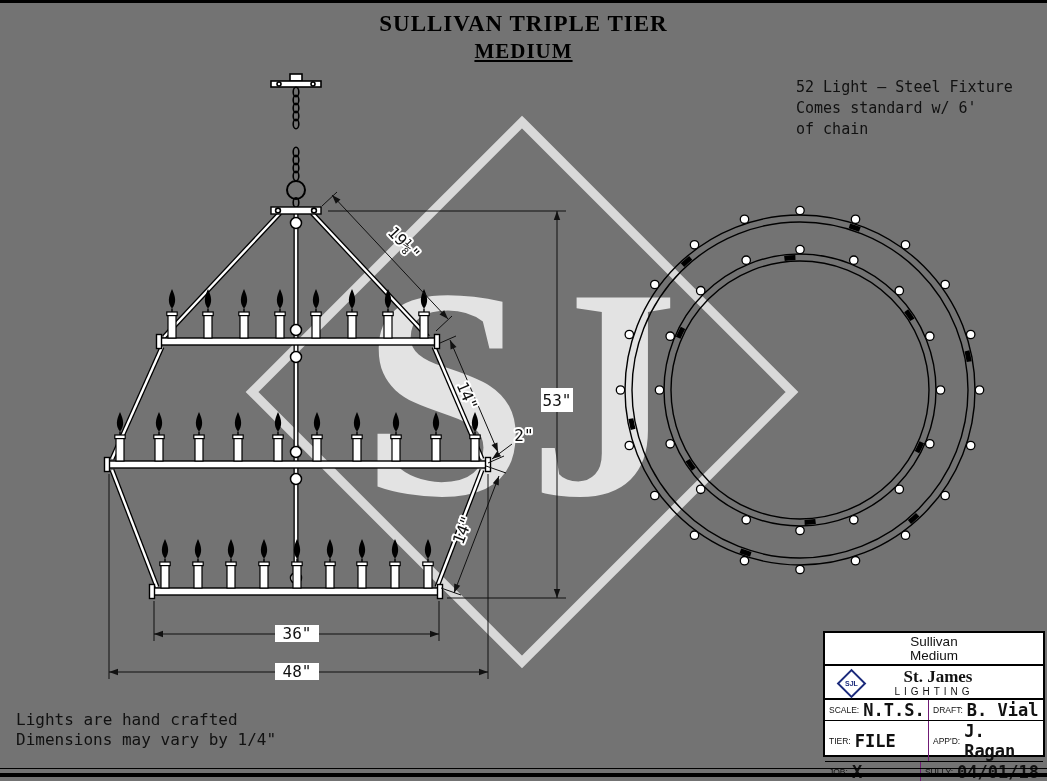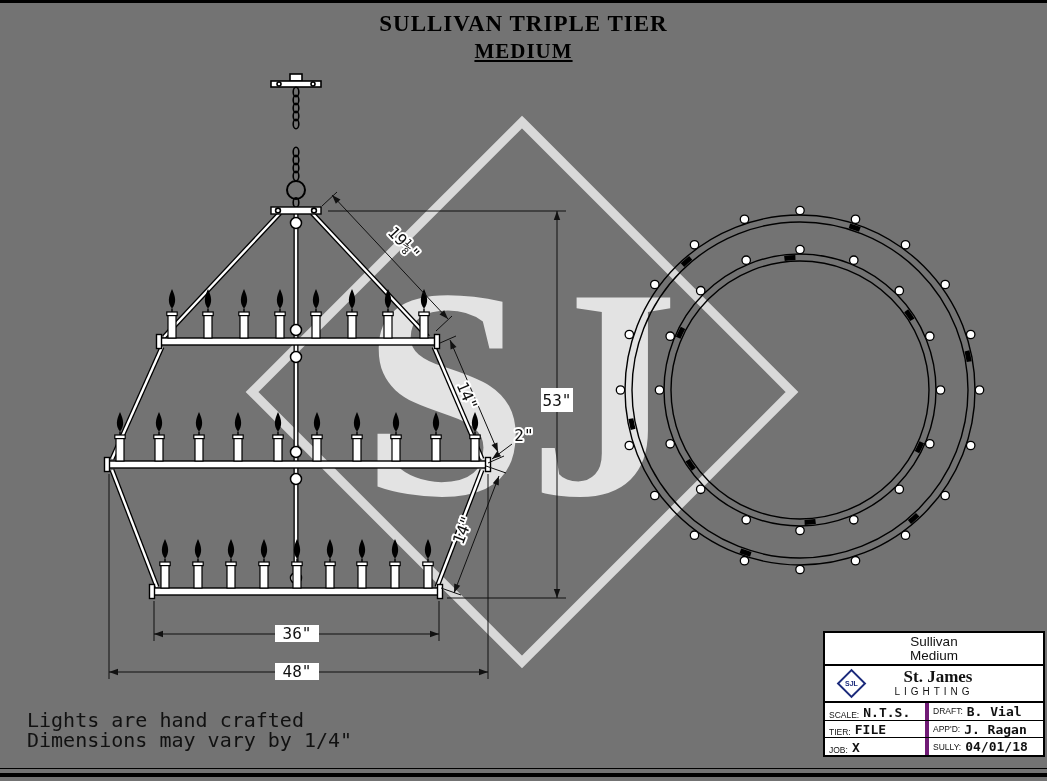--- a/index.html
+++ b/index.html
@@ -11,21 +11,21 @@
   .rule-top { position:absolute; top:0; left:0; width:100%; height:3px; background:#000; }
   .rule-bottom-thin { position:absolute; top:768px; left:0; width:100%; height:1px; background:#000; }
   .rule-bottom-thick { position:absolute; top:773px; left:0; width:100%; height:4px; background:#000; }
 
   .title-wrap { position:absolute; top:11px; left:0; width:100%; text-align:center;
     font-family:"Liberation Serif", serif; color:#000; }
   .title-main { font-size:23px; font-weight:bold; letter-spacing:1px; }
   .title-sub  { font-size:21px; font-weight:bold; text-decoration:underline; margin-top:2px; letter-spacing:1px; }
 
   .note-tr { position:absolute; left:796px; top:77px; font-size:15px; line-height:21px; }
-  .note-bl { position:absolute; left:27px; top:710px; font-size:20px; line-height:20px; }
+  .note-bl { position:absolute; left:16px; top:710px; font-size:16px; line-height:20px; }
 
   svg.drawing { position:absolute; left:0; top:0; }
   text.dim {
     font-family:"DejaVu Sans Mono", monospace; font-size:16px;
     fill:#111; stroke:#ffffff; stroke-width:4px; paint-order:stroke; stroke-linejoin:round;
   }
 
   .tb { position:absolute; left:823px; top:631px; width:222px; height:126px;
     border:2px solid #000; background:#fff; display:flex; flex-direction:column;
     font-family:"Liberation Sans", sans-serif; }
@@ -35,36 +35,41 @@
   .tb-logo { position:absolute; left:16px; top:7px; width:21px; height:21px;
     border:2px solid #1b2a7b; background:#fff; transform:rotate(45deg);
     display:flex; align-items:center; justify-content:center; }
   .tb-logo span { transform:rotate(-45deg); font-size:7px; font-weight:bold; color:#1b2a7b; }
   .tb-company-name { text-align:center; font-family:"Liberation Serif", serif;
     font-weight:bold; font-size:17px; line-height:19px; padding-top:1px;padding-left:8px; }
   .tb-company-sub { text-align:center; font-size:10px; letter-spacing:4px; line-height:12px; }
   .tb-row { display:flex; border-bottom:1px solid #000; flex:1; }
   .tb-row.last { border-bottom:none; }
   .tb-cell { display:flex; align-items:center; gap:4px; padding:0 4px; }
-  .tb-cell.left { width:104px; border-right:4px solid #701a75;align-items:flex-end; }
+  .tb-cell.left { width:104px; border-right:1px solid #701a75; }
   .tb-cell.right { flex:1; }
   .tb-label { font-size:8.5px; }
-  .tb-value { font-size:13px; font-weight:bold; font-family:"DejaVu Sans Mono", monospace; }
+  .tb-value { font-size:17px; font-weight:bold; font-family:"DejaVu Sans Mono", monospace; }
 </style>
 </head>
 <body>
 
 <div class="page">
   <div class="rule-top"></div>
 
   <div class="title-wrap">
     <div class="title-main">SULLIVAN TRIPLE TIER</div>
     <div class="title-sub">MEDIUM</div>
   </div>
 
+  <div class="note-tr">
+    <div>52 Light – Steel Fixture</div>
+    <div>Comes standard w/ 6'</div>
+    <div>of chain</div>
+  </div>
 
   <svg class="drawing" width="1047" height="781" viewBox="0 0 1047 781">
     <defs>
       <marker id="arr" viewBox="0 0 10 10" refX="9.5" refY="5" markerWidth="10" markerHeight="10" orient="auto-start-reverse">
         <path d="M0.5,1.8 L9.5,5 L0.5,8.2 Z" fill="#111"></path>
       </marker>
       <g id="candle">
         <path d="M0,-49 C3.8,-41 4.6,-35 0,-29.5 C-4.6,-35 -3.8,-41 0,-49 Z" fill="#000"></path>
         <line x1="0" y1="-29.5" x2="0" y2="-26" stroke="#000" stroke-width="1.4"></line>
         <rect x="-5.2" y="-26" width="10.4" height="3.6" fill="#fff" stroke="#000" stroke-width="1.2"></rect>

